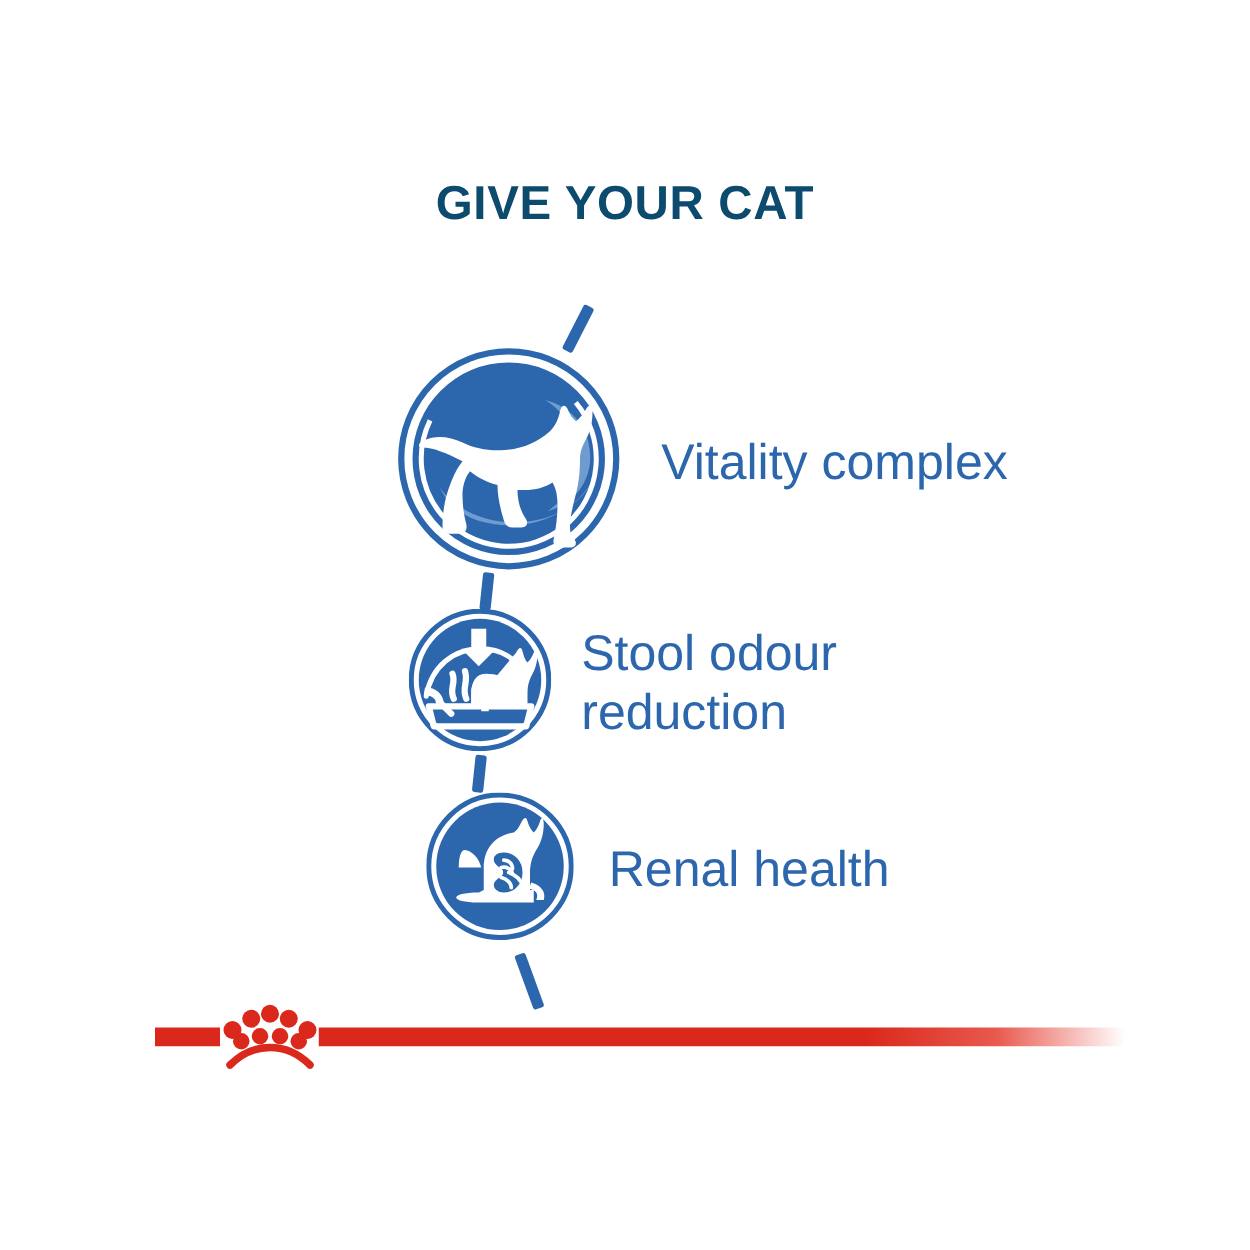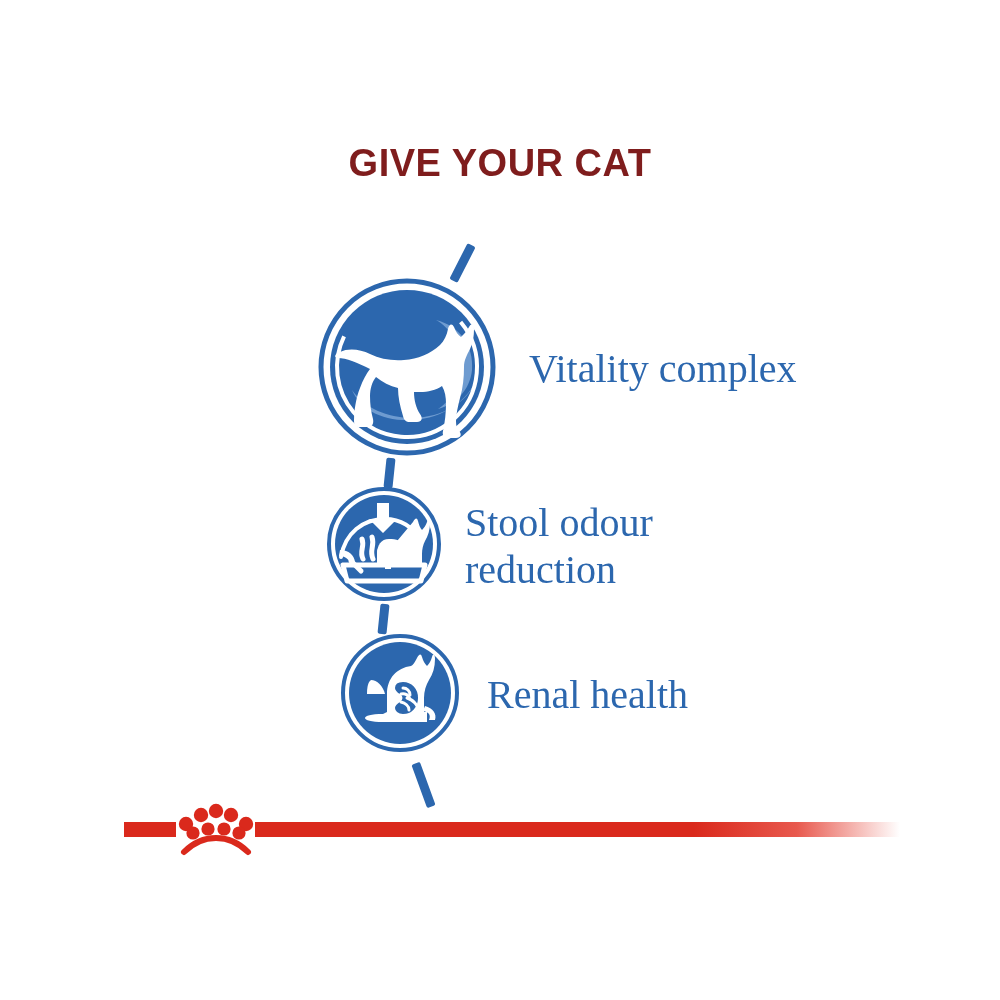--- a/index.html
+++ b/index.html
@@ -20,42 +20,42 @@
     background: #ffffff;
   }
 
   
   .headline {
     position: absolute;
     left: 0;
     top: 140px;
     width: 1000px;
     text-align: center;
-    color: #7f1d1d;
+    color: #0c4a6e;
     font-family: "Liberation Sans", sans-serif;
     font-weight: bold;
     font-size: 38px;
     line-height: 46px;
     letter-spacing: 0.5px;
   }
   .headline .hl-line { display: block; white-space: nowrap; }
 
   
   .feature {
     position: absolute;
     display: flex;
     align-items: center;
   }
   .feature .icon-wrap {
     flex: 0 0 auto;
     position: relative;
   }
   .feature .label {
     color: #2C67AE;
-    font-family: Liberation Serif, serif;
+    font-family: Liberation Sans, sans-serif;
     font-weight: normal;
     font-size: 38px;
     line-height: 46px;
     white-space: pre-line;
   }
 
   #feature-1 { left: 318px; top: 278px; }
   #feature-1 .label { margin-left: 33px; font-size: 40px; }
 
   #feature-2 { left: 327px; top: 487px; }

